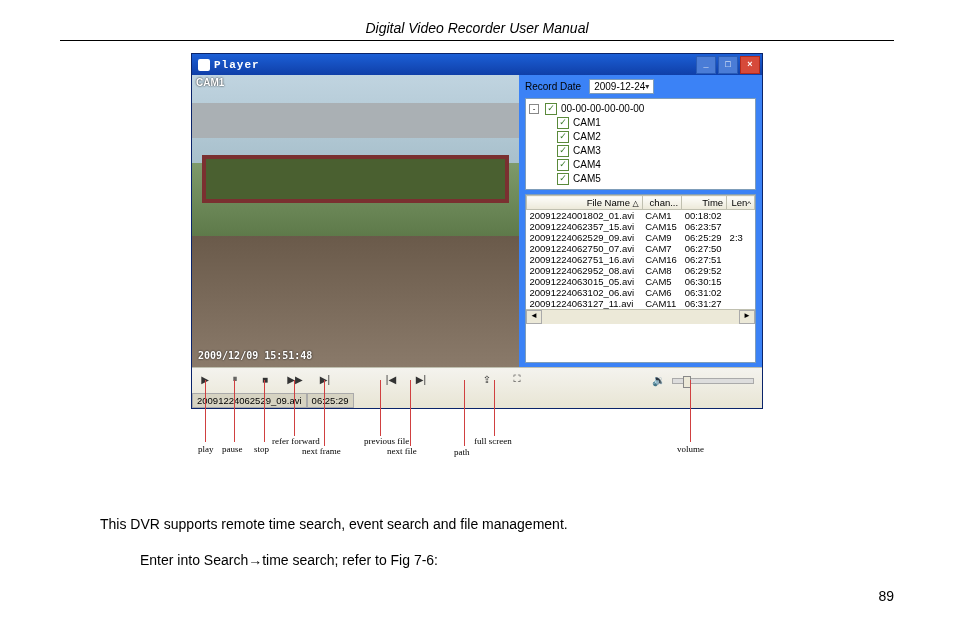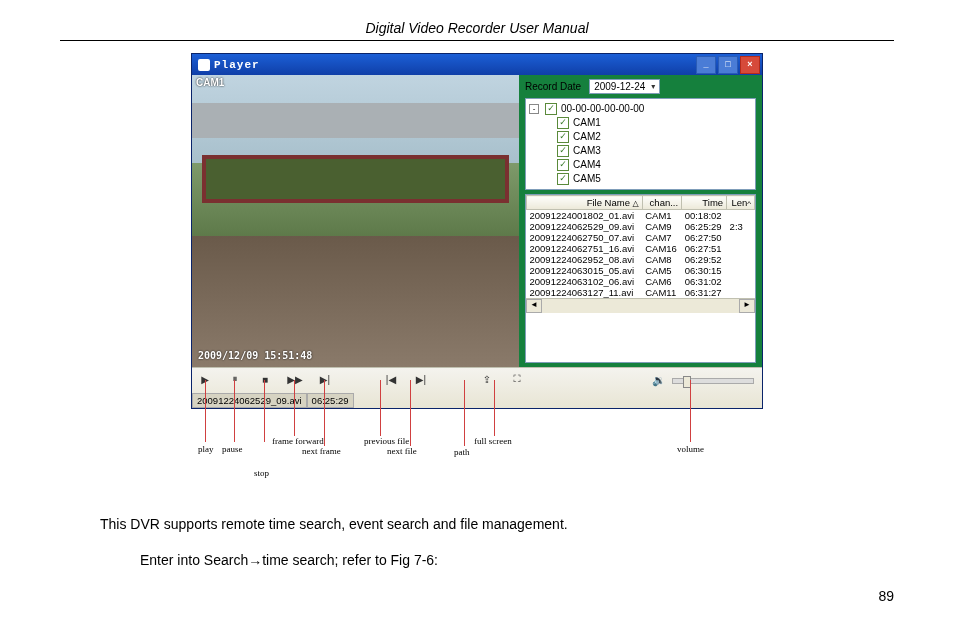--- a/index.html
+++ b/index.html
@@ -81,40 +81,39 @@
     font-size: 10px;
     font-weight: bold;
     color: #fff;
     font-family: monospace;
     text-shadow: 0 0 2px #000;
   }
   .video-pane .road { position:absolute; top:28px; left:0; right:0; height:35px; background:#aab0b4;}
   .video-pane .hedge { position:absolute; top:80px; left:10px; right:10px; height:40px; background:#4a6030; border:4px solid #7a3030;}
   .side-pane {
     flex: 1;
-    background: #15803d;
+    background: #3b82f6;
     font-size: 10px;
     display: flex;
     flex-direction: column;
   }
   .record-row {
     display: flex;
     align-items: center;
     padding: 4px 6px;
     gap: 8px;
   }
   .record-row label { font-size: 10px; }
   .date-box {
     background: #fff;
     border: 1px solid #7f9db9;
     padding: 1px 4px;
     font-size: 10px;
     display: flex;
     align-items: center;
-    gap: 6px;
   }
   .date-box .arrow { font-size: 8px; color: #333; }
   .tree {
     background: #fff;
     border: 1px solid #7f9db9;
     margin: 0 6px 4px 6px;
     padding: 3px;
     height: 84px;
     overflow: hidden;
   }
@@ -244,20 +243,26 @@
           </tr>
             </thead>
           <tbody id="file-rows">
               <tr>
                 <td>20091224001802_01.avi</td>
                 <td>CAM1</td>
                 <td>00:18:02</td>
                 <td></td>
               </tr>
               <tr>
+                <td>20091224062357_15.avi</td>
+                <td>CAM15</td>
+                <td>06:23:57</td>
+                <td></td>
+              </tr>
+              <tr>
                 <td>20091224062529_09.avi</td>
                 <td>CAM9</td>
                 <td>06:25:29</td>
                 <td>2:3</td>
               </tr>
               <tr>
                 <td>20091224062750_07.avi</td>
                 <td>CAM7</td>
                 <td>06:27:50</td>
                 <td></td>
@@ -327,23 +332,23 @@
     </div>
   </div>
 </div>
 
 <div class="annot">
   <div class="line" style="left:13px; top:-36px; height:62px;"></div>
   <div class="lbl" style="left:6px; top:28px;">play</div>
   <div class="line" style="left:42px; top:-36px; height:62px;"></div>
   <div class="lbl" style="left:30px; top:28px;">pause</div>
   <div class="line" style="left:72px; top:-36px; height:62px;"></div>
-  <div class="lbl" style="left:62px; top:28px;margin-top:24px;">stop</div>
+  <div class="lbl" style="left:62px; top:28px;">stop</div>
   <div class="line" style="left:102px; top:-36px; height:56px;"></div>
-  <div class="lbl" style="left:80px; top:20px;">frame forward</div>
+  <div class="lbl" style="left:80px; top:20px;">refer forward</div>
   <div class="line" style="left:132px; top:-36px; height:66px;"></div>
   <div class="lbl" style="left:110px; top:30px;">next frame</div>
   <div class="line" style="left:188px; top:-36px; height:56px;"></div>
   <div class="lbl" style="left:172px; top:20px;">previous file</div>
   <div class="line" style="left:218px; top:-36px; height:66px;"></div>
   <div class="lbl" style="left:195px; top:30px;">next file</div>
   <div class="line" style="left:272px; top:-36px; height:66px;"></div>
   <div class="lbl" style="left:262px; top:31px;">path</div>
   <div class="line" style="left:302px; top:-36px; height:56px;"></div>
   <div class="lbl" style="left:282px; top:20px;">full screen</div>

